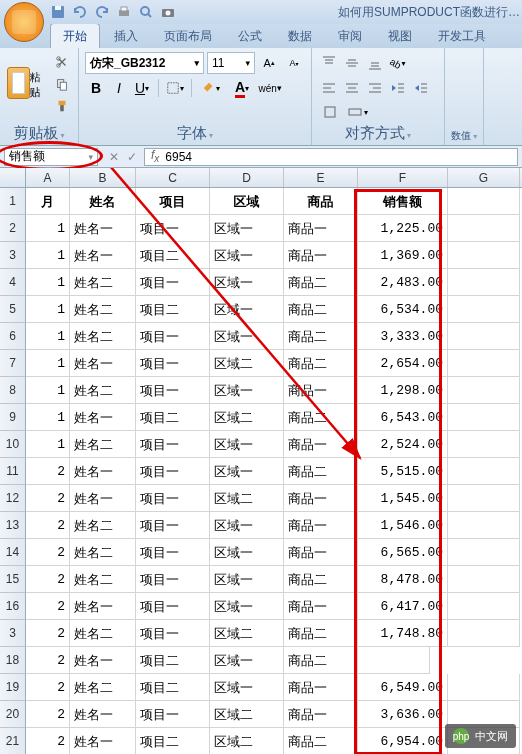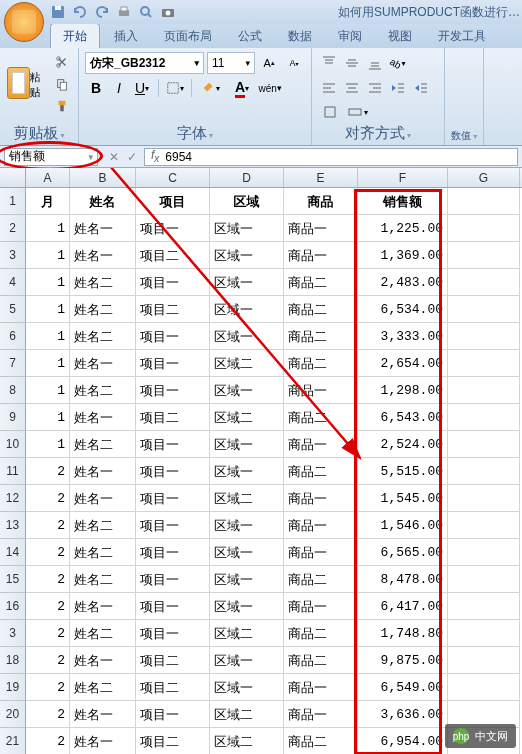--- a/index.html
+++ b/index.html
@@ -486,21 +486,20 @@
         <div class="cell num cw-F">1,748.80</div>
         <div class="cell cw-G"></div>
       </div>
       <div class="row">
         <div class="row-header">18</div>
         <div class="cell num cw-A">2</div>
         <div class="cell txt cw-B">姓名一</div>
         <div class="cell txt cw-C">项目二</div>
         <div class="cell txt cw-D">区域一</div>
         <div class="cell txt cw-E">商品二</div>
-        <div class="cell num cw-F">9,875.00</div>
         <div class="cell cw-G"></div>
       </div>
       <div class="row">
         <div class="row-header">19</div>
         <div class="cell num cw-A">2</div>
         <div class="cell txt cw-B">姓名二</div>
         <div class="cell txt cw-C">项目二</div>
         <div class="cell txt cw-D">区域一</div>
         <div class="cell txt cw-E">商品一</div>
         <div class="cell num cw-F">6,549.00</div>

